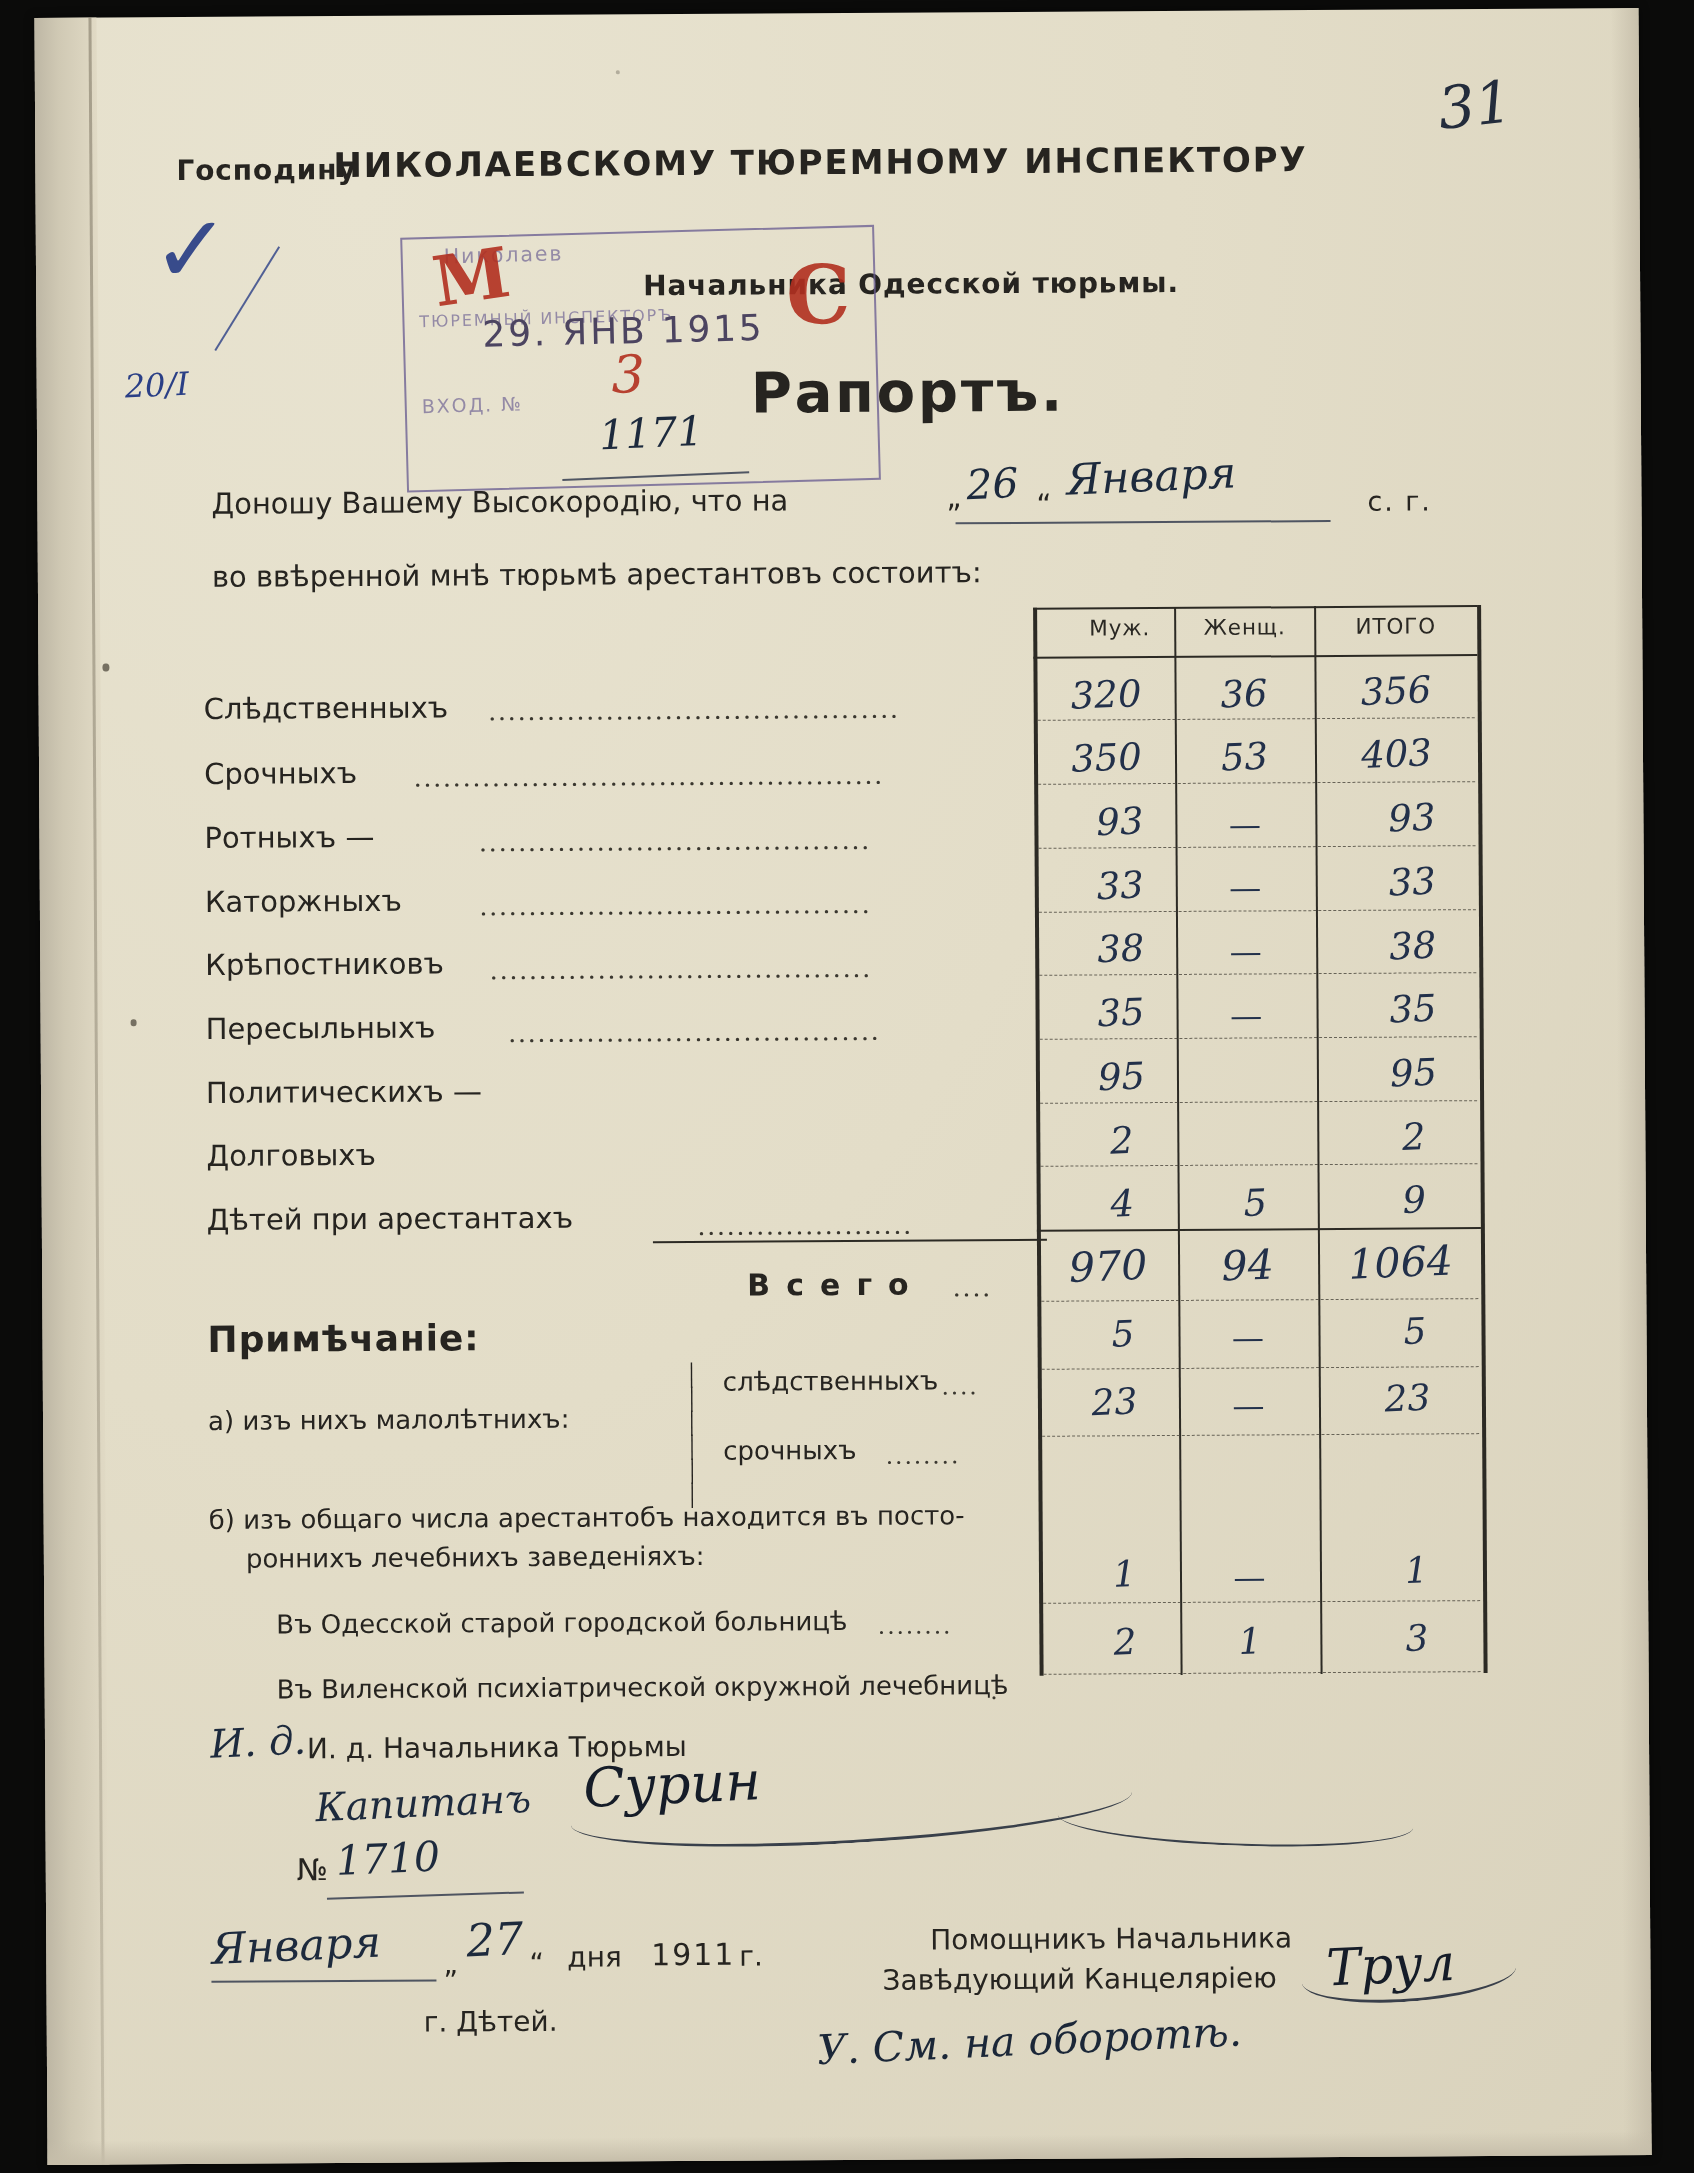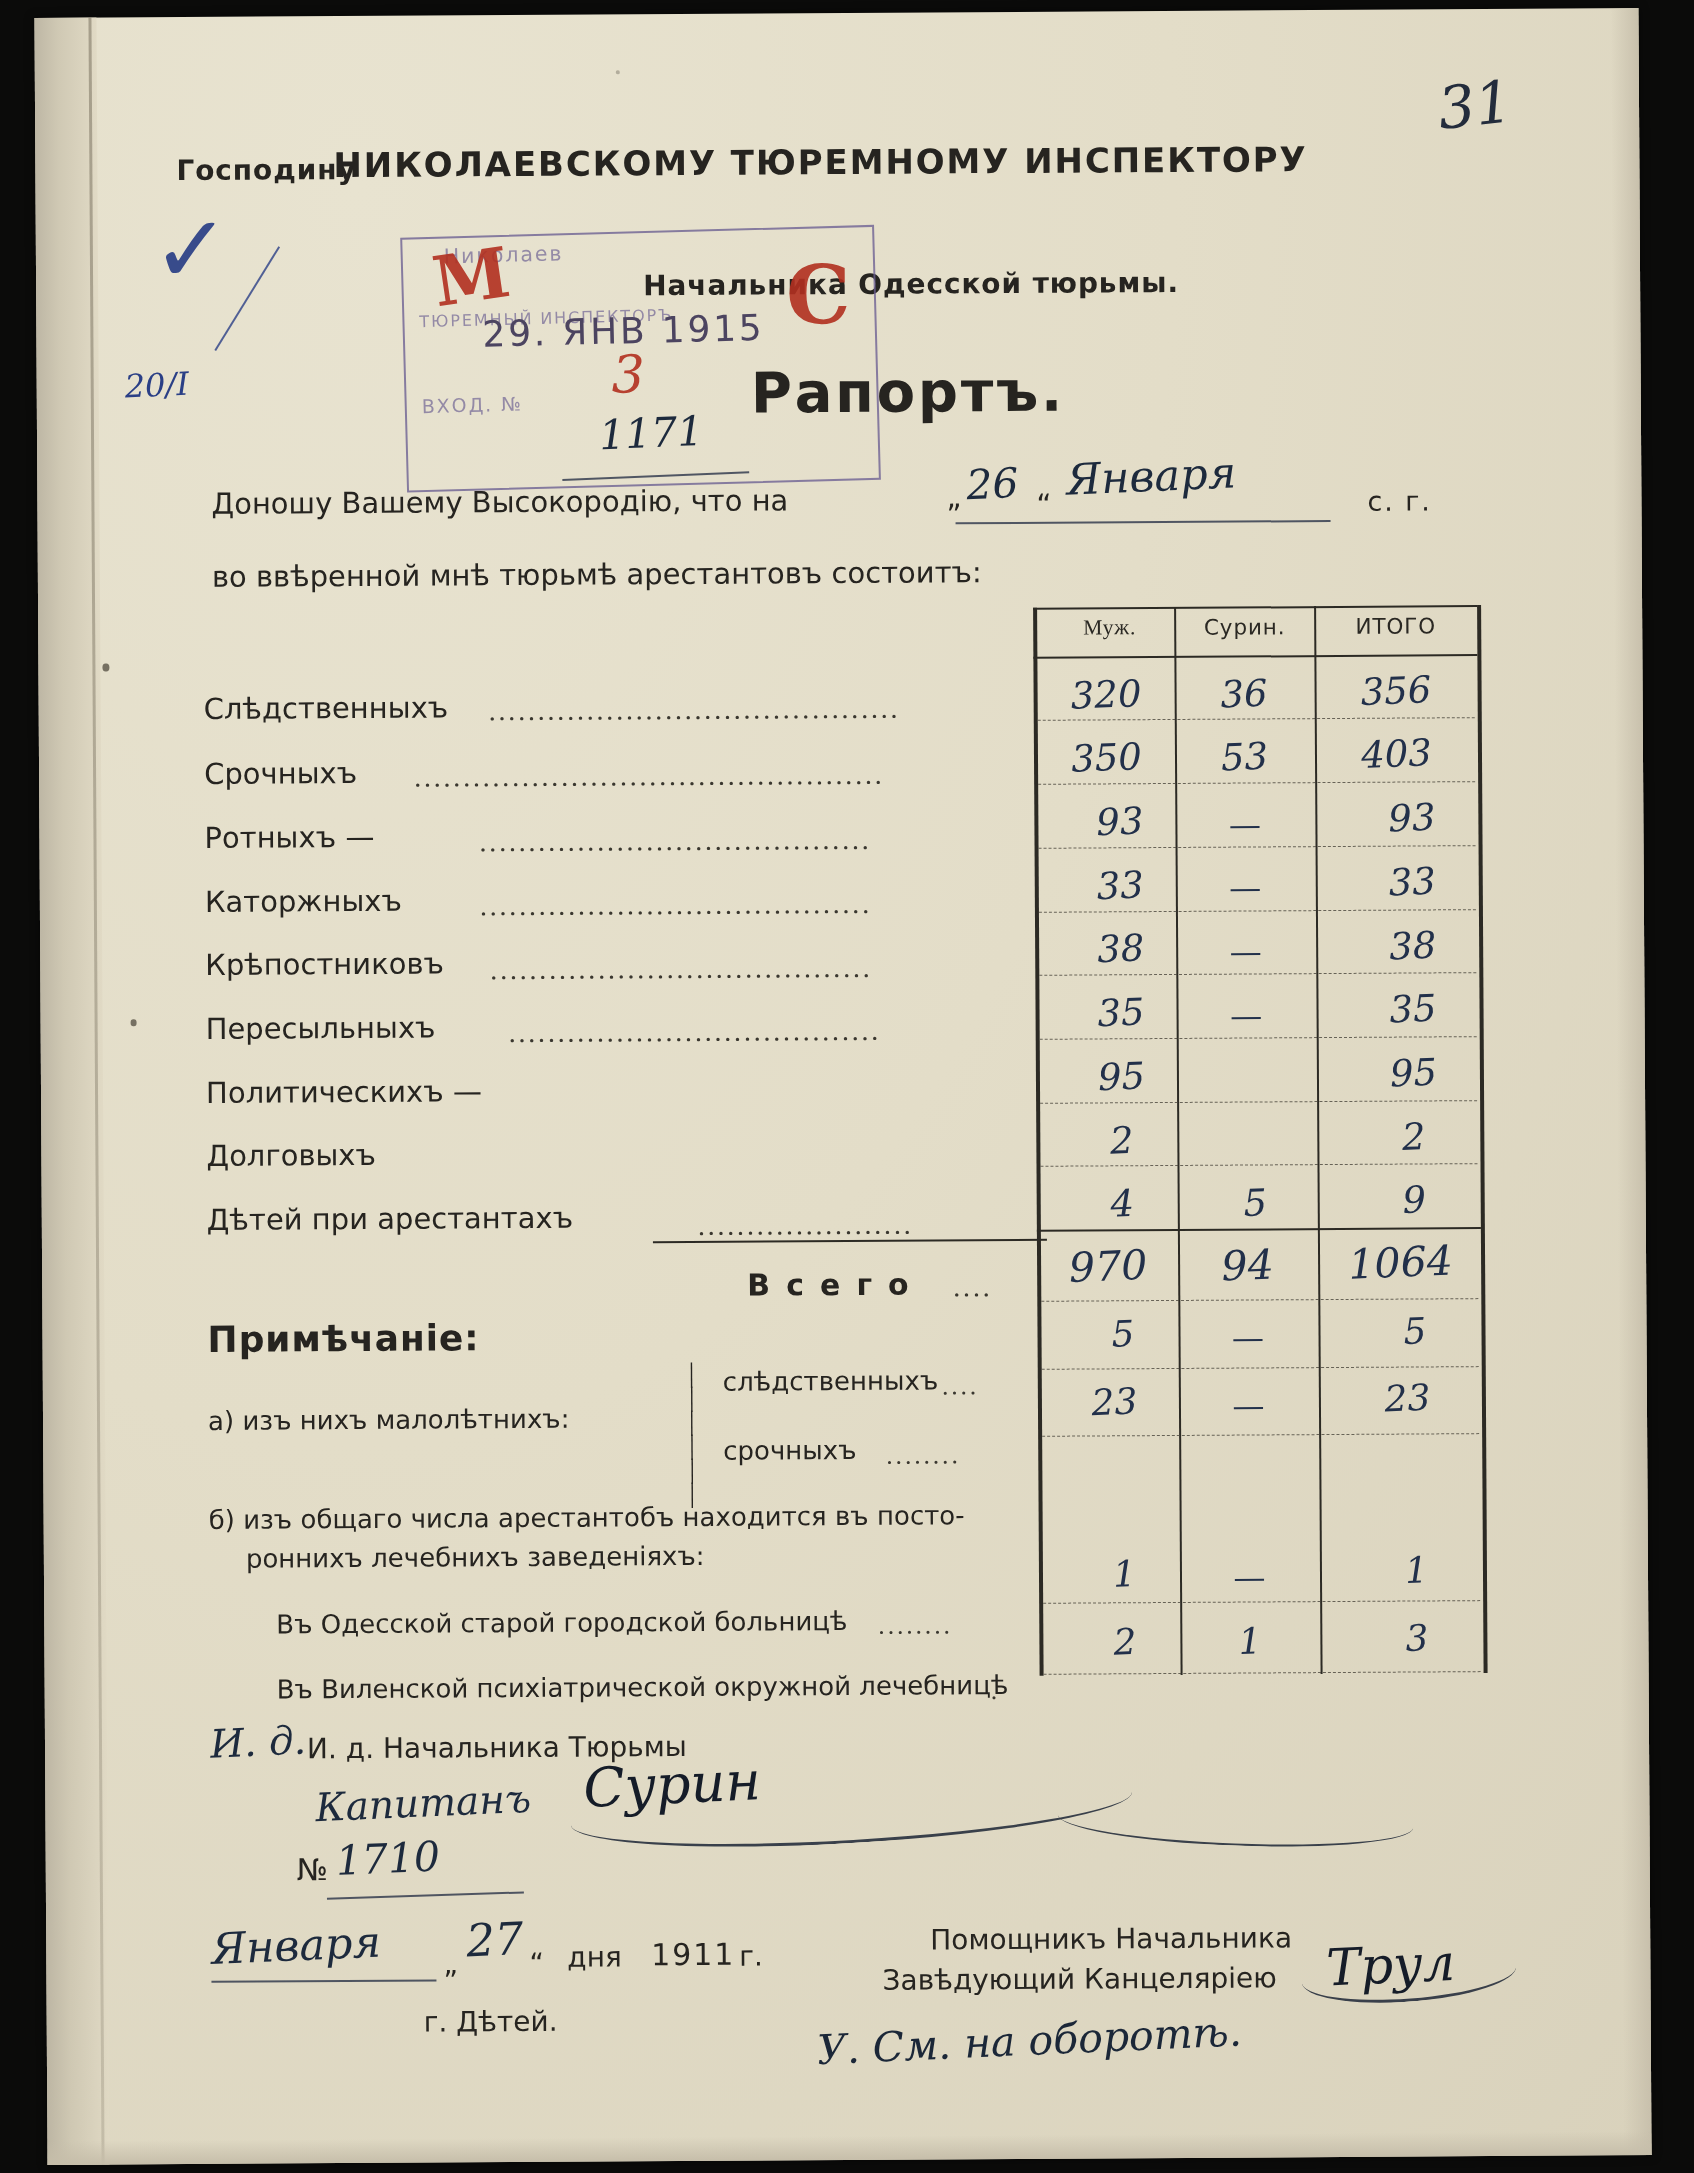--- a/index.html
+++ b/index.html
@@ -307,22 +307,22 @@
 
     <div id="tbl">
       <div class="vline thick" style="left:0px;"></div>
       <div class="vline" style="left:141px;"></div>
       <div class="vline" style="left:281px;"></div>
       <div class="vline thick" style="left:444px;"></div>
 
       <div class="hline" style="top:0px;width:444px;"></div>
       <div class="hline" style="top:49px;width:444px;"></div>
 
-      <div class="colhead" style="left:6px;width:141px;font-family:Liberation Serif, serif;">Муж.</div>
-      <div class="colhead" style="left:141px;width:141px;">Сурин.</div>
+      <div class="colhead" style="left:16px;width:141px;">Муж.</div>
+      <div class="colhead" style="left:141px;width:141px;">Женщ.</div>
       <div class="colhead" style="left:281px;width:163px;">ИТОГО</div>
 
       <div class="dashrow" style="left:3.7px;top:112px;width:437px;"></div>
       <div class="dashrow" style="left:3.7px;top:176px;width:437px;"></div>
       <div class="dashrow" style="left:3.7px;top:240px;width:437px;"></div>
       <div class="dashrow" style="left:3.7px;top:304px;width:437px;"></div>
       <div class="dashrow" style="left:3.7px;top:367px;width:437px;"></div>
       <div class="dashrow" style="left:3.7px;top:431px;width:437px;"></div>
       <div class="dashrow" style="left:3.7px;top:495px;width:437px;"></div>
       <div class="dashrow" style="left:3.7px;top:558px;width:437px;"></div>

